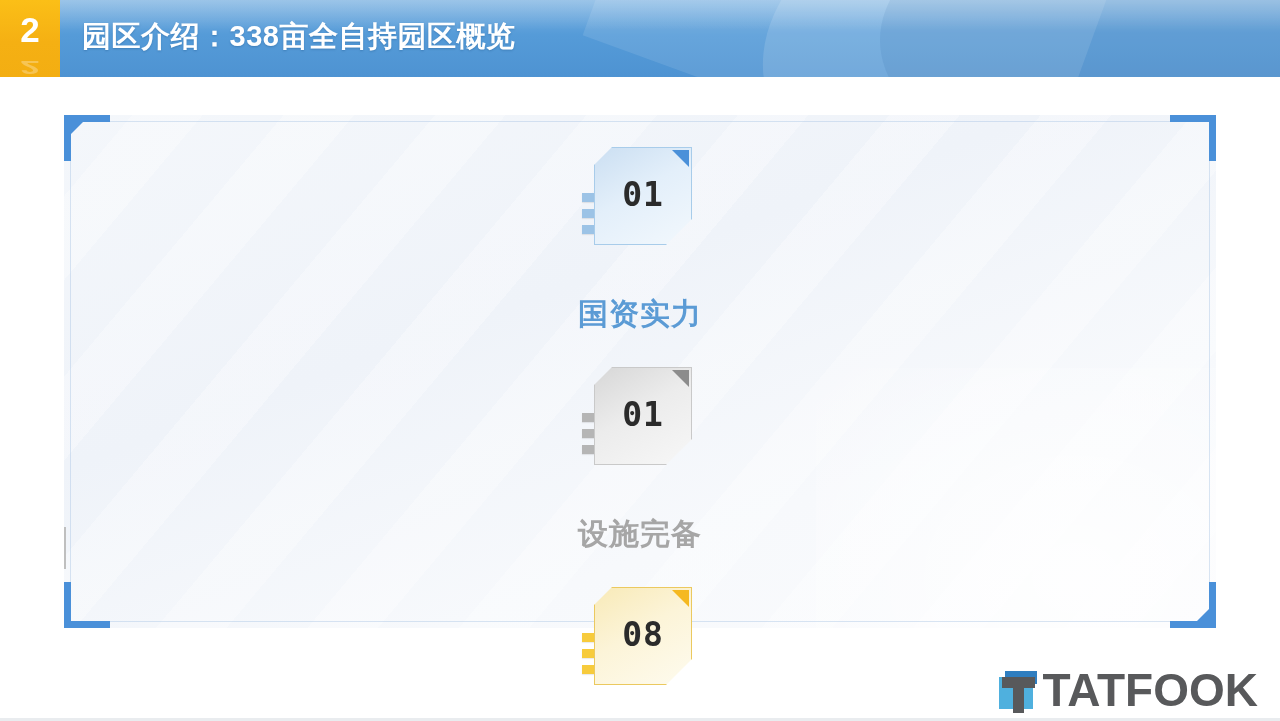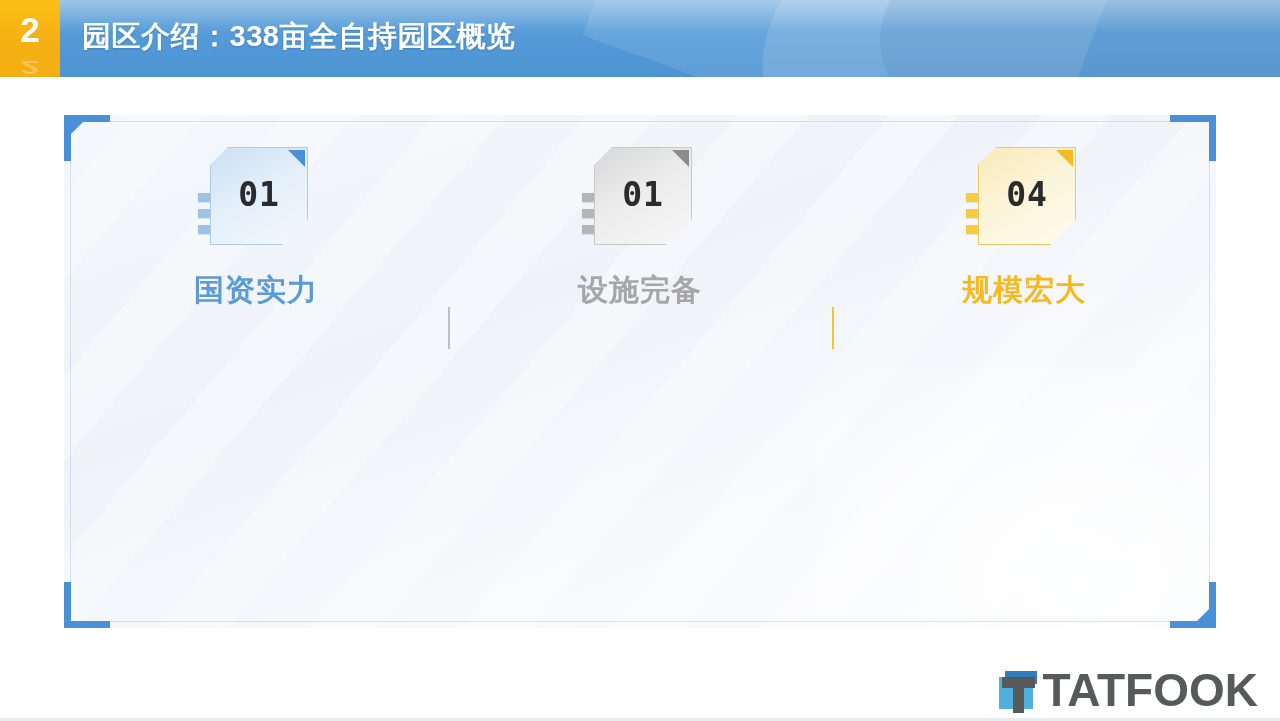--- a/index.html
+++ b/index.html
@@ -186,20 +186,21 @@
     border: 1px solid rgba(170,198,228,0.45);
     pointer-events: none;
   }
 
   
   .columns {
     position: absolute;
     left: 64px; top: 115px;
     width: 1152px; height: 513px;
     display: flex;
+    flex-direction: column;
   }
   .col {
     position: relative;
     flex: 1 1 0;
     padding: 32px 26px 0 26px;
   }
   .col + .col::before {
     content: "";
     position: absolute;
     left: 0; top: 192px;
@@ -261,21 +262,21 @@
     justify-content: center;
     font-family: "DejaVu Sans Mono", "Liberation Mono", monospace;
     font-size: 33px;
     font-weight: bold;
     color: #2B2B2B;
     letter-spacing: 1px;
     padding-bottom: 4px;
   }
 
   .col-title {
-    margin-top: 4px;
+    margin-top: 28px;
     text-align: center;
     font-size: 30px;
     font-weight: bold;
     letter-spacing: 1px;
     color: var(--title, #5B9BD5);
     height: 42px;
     line-height: 42px;
   }
 
   .col-body {
@@ -285,23 +286,23 @@
     color: #1A1A1A;
     text-align: left;
     letter-spacing: 0.2px;
   }
   .col:nth-child(1) .col-body,
   .col:nth-child(4) .col-body { text-align: center; }
 
   
   .logo {
     position: absolute;
-    right: 22px; bottom: 8px;
+    right: 22px; bottom: 0;
     display: flex;
-    align-items: flex-end;
+    align-items: flex-start;
     height: 54px;
   }
   .logo-mark {
     position: relative;
     width: 46px; height: 46px;
     margin-right: 2px;
   }
   .logo-mark .sq-back {
     position: absolute;
     left: 10px; top: 4px;
@@ -426,21 +427,21 @@
       <div class="badge-wrap">
         <div class="badge" style="--tab:#F7CB3C; --edge:#EBC95F; --tri:#F5B921;
                     --plate:linear-gradient(150deg,#F8EAB8 0%,#FCF4D8 45%,#FEFBEE 100%);">
           <div class="tabs">
               <span></span>
               <span></span>
               <span></span>
             </div>
           <div class="plate"></div>
           <div class="corner-tri"></div>
-          <div class="label">04</div>
+          <div class="label">08</div>
         </div>
       </div>
       <div class="col-title">规模宏大</div>
     </div>
 
   </div>
 
   <div class="logo">
     <div class="logo-mark">
       <div class="sq-back"></div>

